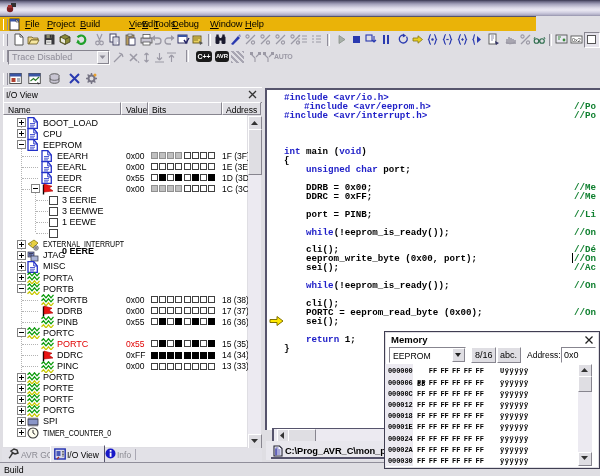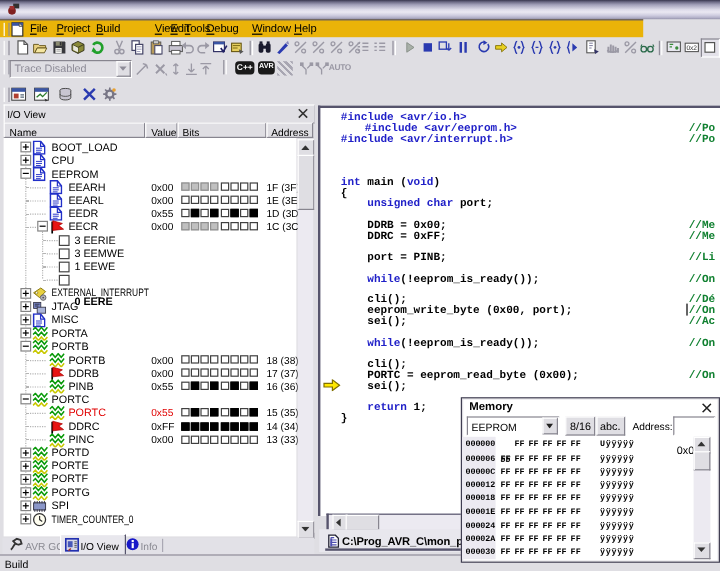--- a/index.html
+++ b/index.html
@@ -700,21 +700,21 @@
 <div class="abs btn3d" style="left:452px;top:348px;width:11px;height:12px;"></div>
 <svg class="abs" style="left:455px;top:353px" width="6" height="4" viewBox="0 0 6 4">
     <path d="M0 0h6L3 4z" fill="#222"></path>
   </svg>
 <div class="abs btn3d" style="left:471px;top:347px;width:23px;height:14px;"></div>
 <span class="abs" style="left:475px;top:350px;font-size:9px;color:#000;">8/16</span>
 <div class="abs btn3d" style="left:497px;top:347px;width:22px;height:14px;"></div>
 <span class="abs" style="left:500px;top:350px;font-size:9px;color:#000;">abc.</span>
 <span class="abs" style="left:527px;top:350px;font-size:8.5px;color:#000;">Address:</span>
 <div class="abs sunken" style="left:561px;top:347px;width:33px;height:14px;"></div>
-<span class="abs" style="left:564px;top:350px;font-size:9px;color:#000;margin-top:20px;">0x0</span>
+<span class="abs" style="left:564px;top:350px;font-size:9px;color:#000;">0x0</span>
 <div class="abs" style="left:385px;top:364px;width:28px;height:102px;background:#eceaf1;"></div>
 <span class="abs mono" style="left:388px;top:367.4px;font-size:7px;font-weight:bold;letter-spacing:-0.1px;color:#000;">000000</span>
 <span class="abs mono" style="left:417.0px;top:380px;font-size:7px;font-weight:bold;color:#000;font-style:italic;">55</span>
 <span class="abs mono" style="left:428.7px;top:367.4px;font-size:7px;font-weight:bold;color:#000;">FF</span>
 <span class="abs mono" style="left:440.4px;top:367.4px;font-size:7px;font-weight:bold;color:#000;">FF</span>
 <span class="abs mono" style="left:452.1px;top:367.4px;font-size:7px;font-weight:bold;color:#000;">FF</span>
 <span class="abs mono" style="left:463.8px;top:367.4px;font-size:7px;font-weight:bold;color:#000;">FF</span>
 <span class="abs mono" style="left:475.5px;top:367.4px;font-size:7px;font-weight:bold;color:#000;">FF</span>
 <span class="abs mono" style="left:500px;top:367.4px;font-size:7px;font-weight:bold;letter-spacing:0.6px;color:#000;">Uÿÿÿÿÿ</span>
 <span class="abs mono" style="left:388px;top:378.6px;font-size:7px;font-weight:bold;letter-spacing:-0.1px;color:#000;">000006</span>

